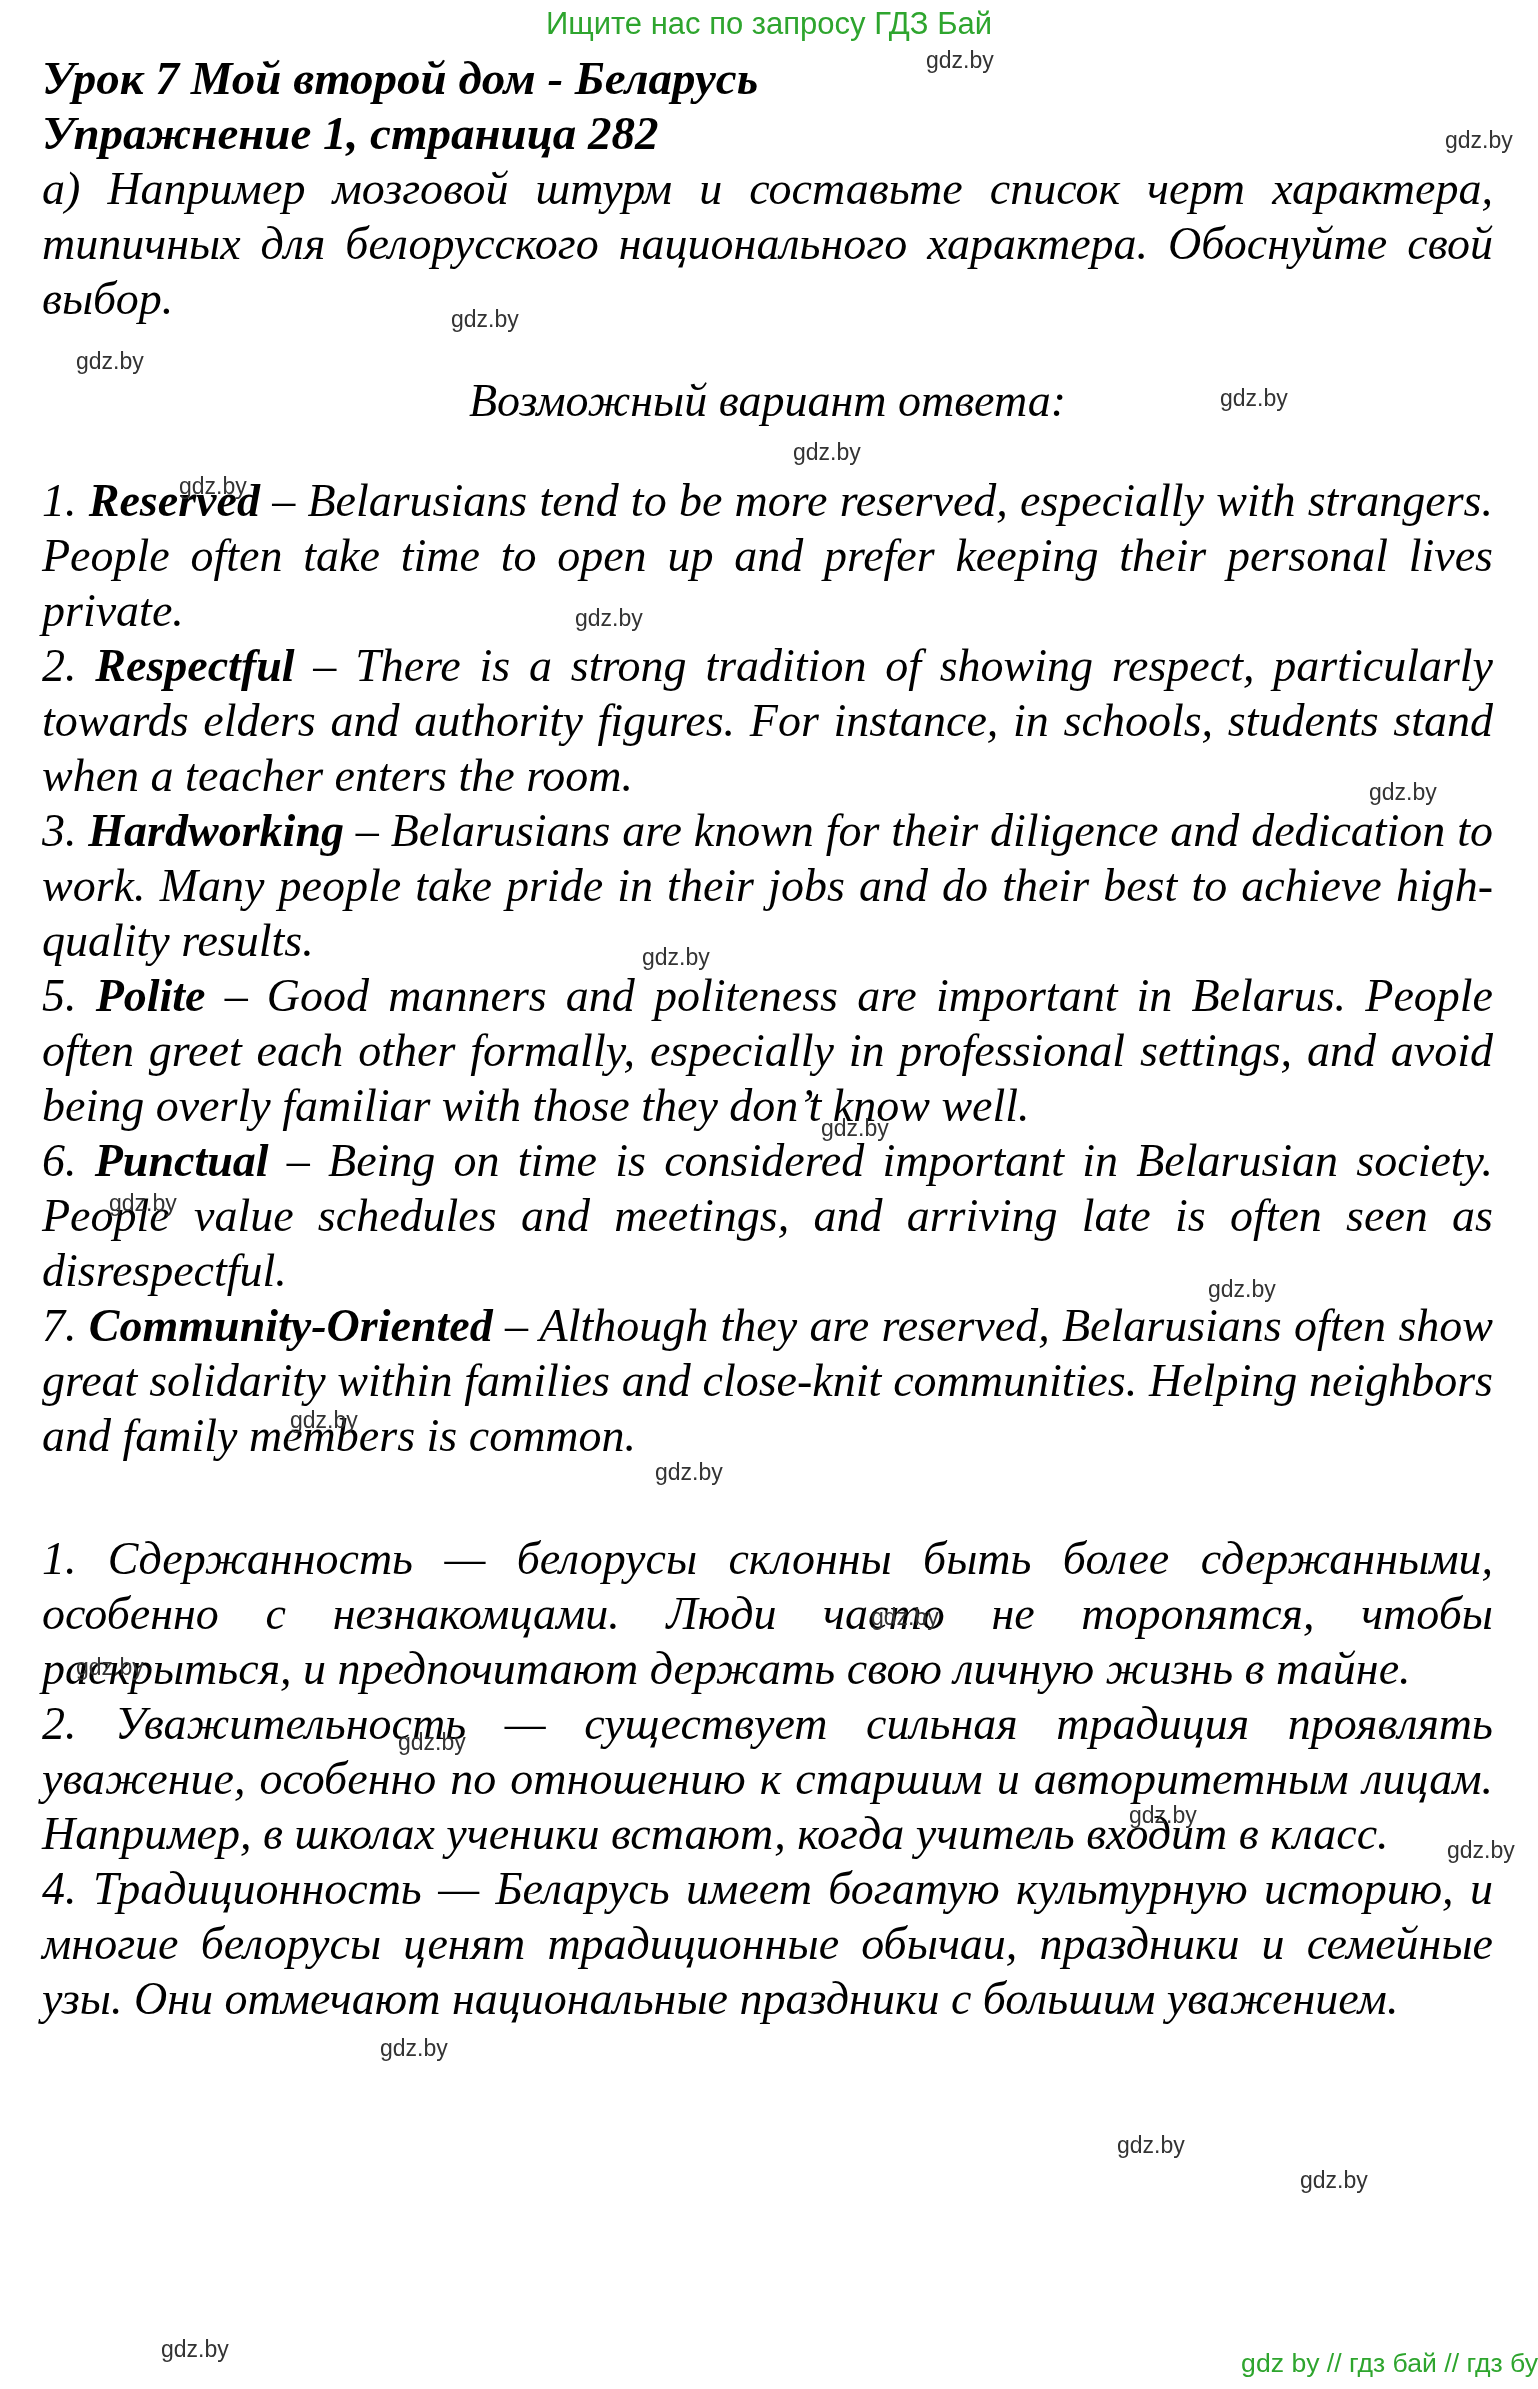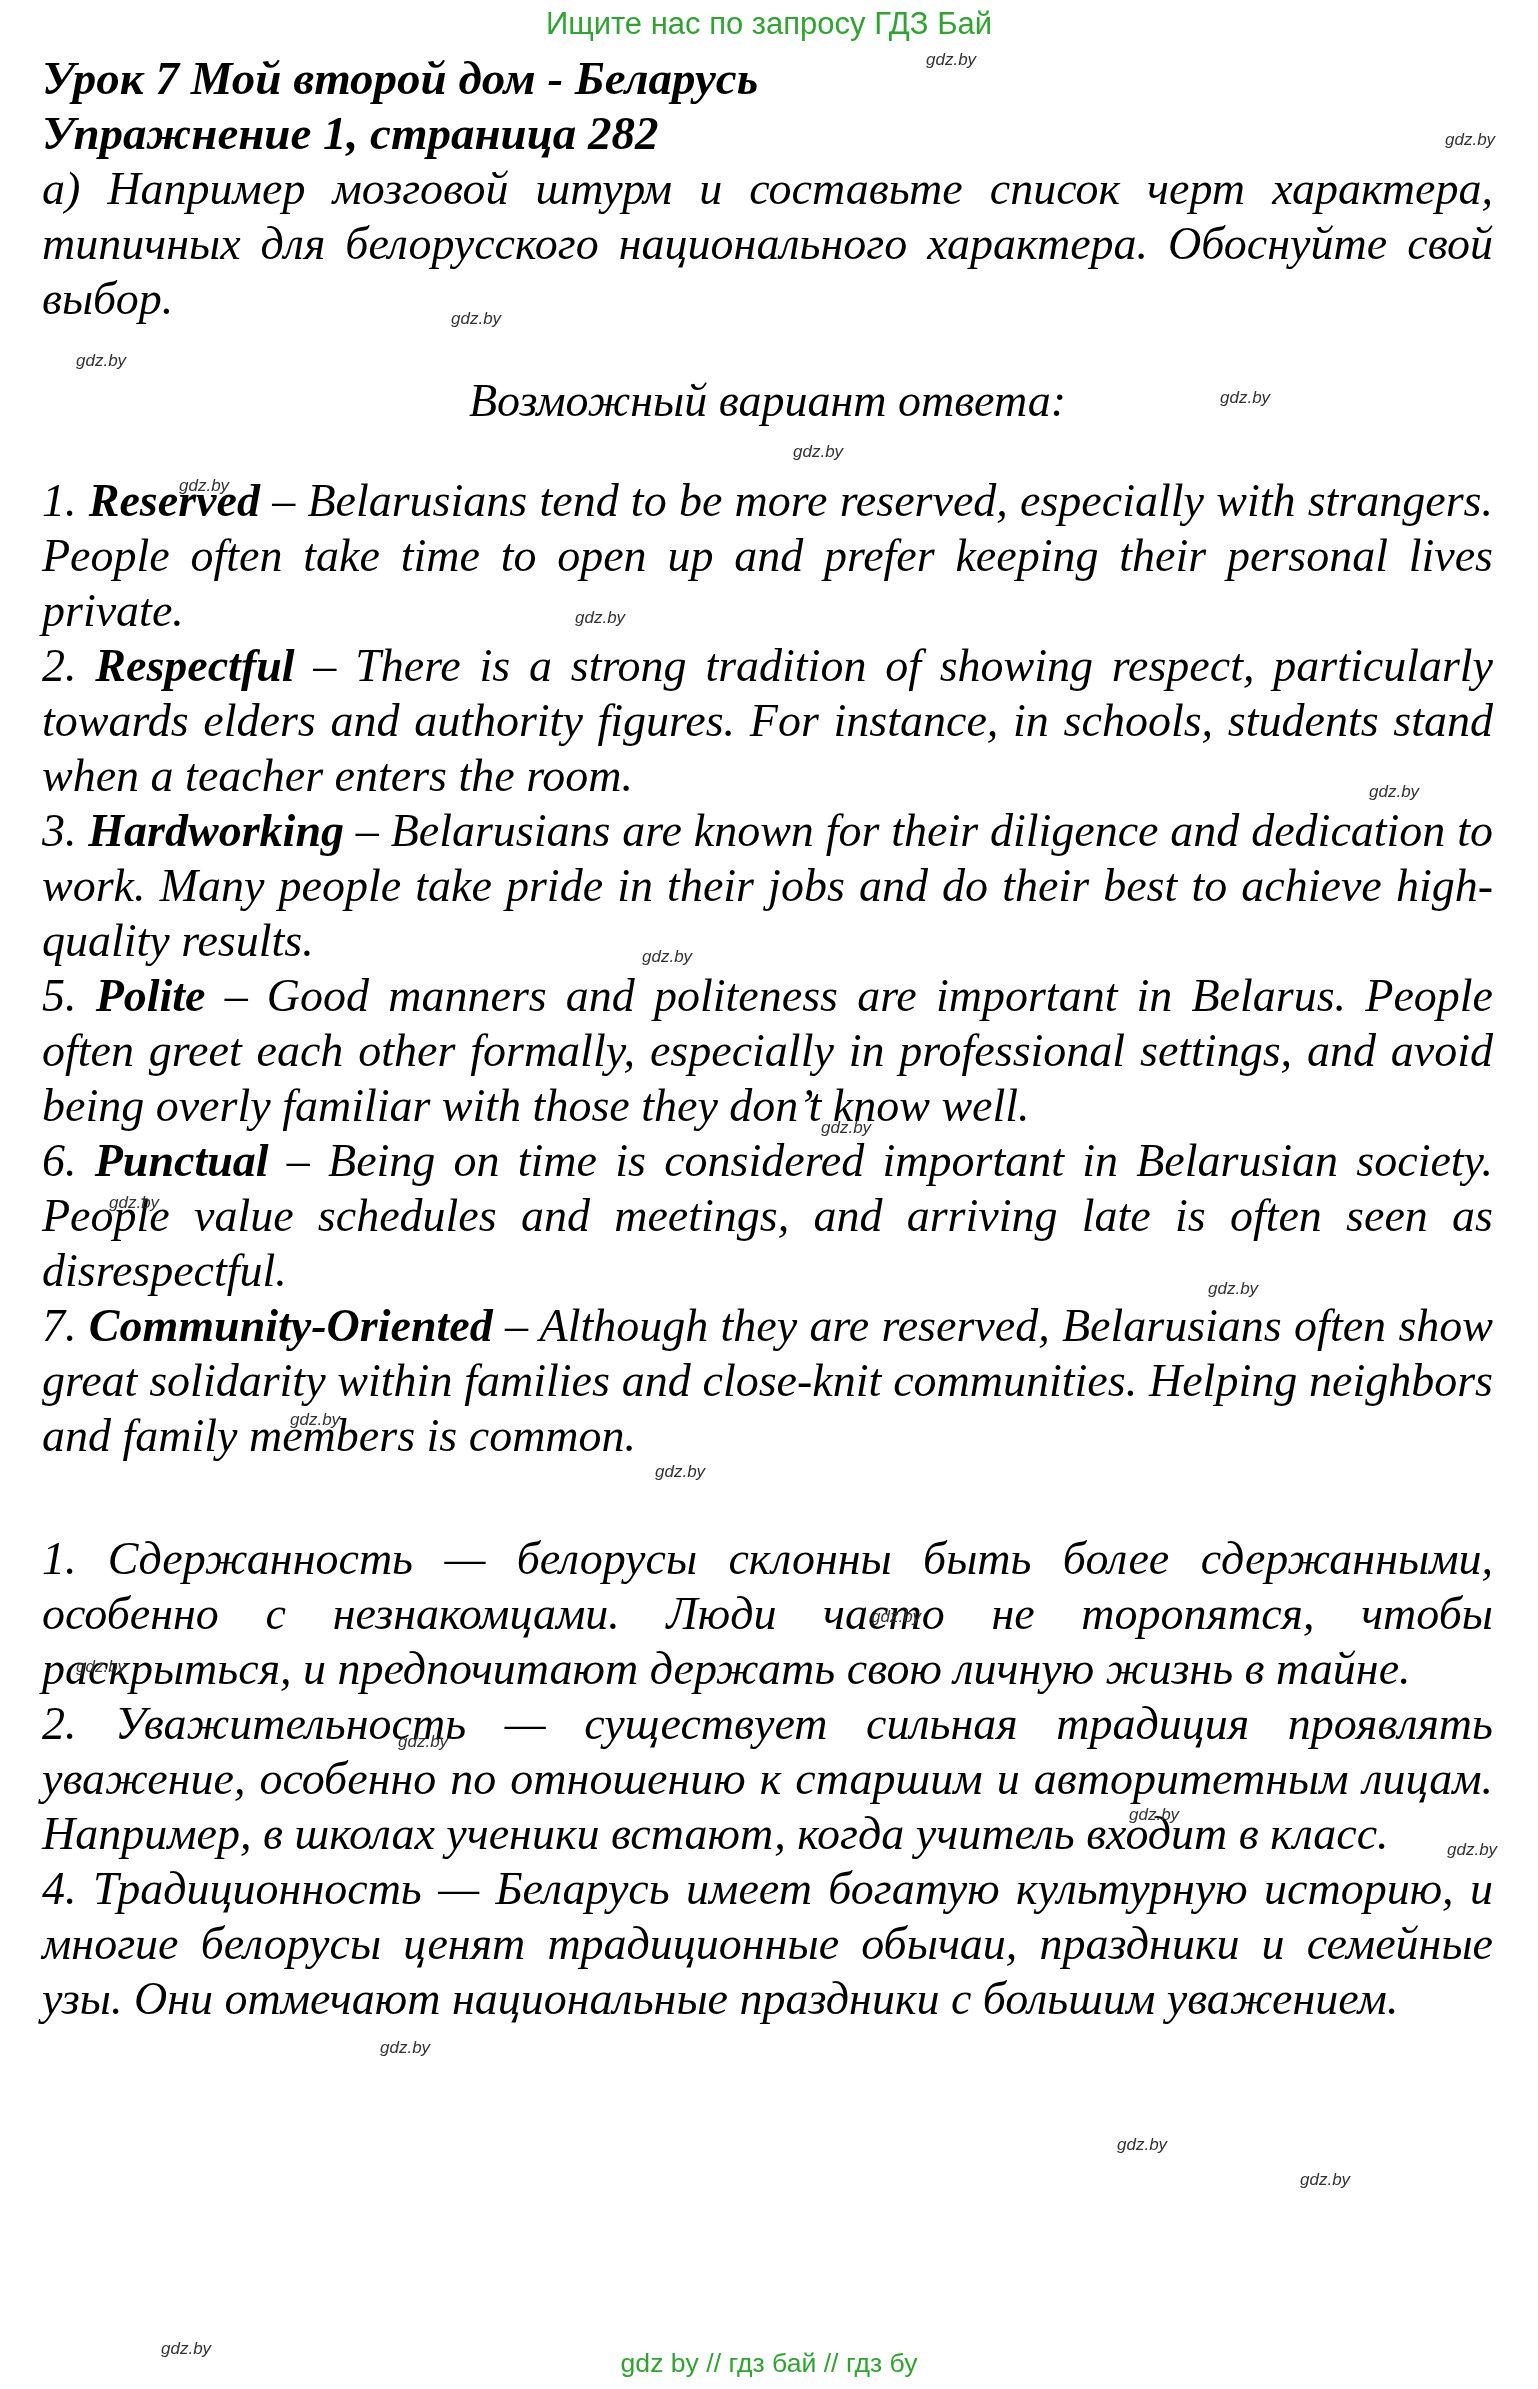--- a/index.html
+++ b/index.html
@@ -43,33 +43,32 @@
     text-align: center;
   }
   .english-block { margin-top: 45px; }
   .russian-block { margin-top: 68px; }
   .item b { font-weight: bold; }
   .footer {
     position: absolute;
     left: 0;
     bottom: 9.7px;
     width: 100%;
-    text-align: center;
+    text-align: right;
     font-family: "Liberation Sans", sans-serif;
     font-size: 26.6px;
     color: #2ea52e;
   }
   .wm {
     position: absolute;
     font-family: "Liberation Sans", sans-serif;
-    font-size: 17px;
+    font-size: 23px;
     line-height: 26px;
     color: #333333;
     white-space: nowrap;
-    font-style: italic;
   }
 </style>
 </head>
 <body>
 
 <div class="promo-header">Ищите нас по запросу ГДЗ Бай</div>
 
 <div class="content">
   <div class="title">Урок 7 Мой второй дом - Беларусь</div>
   <div class="subtitle">Упражнение 1, страница 282</div>

